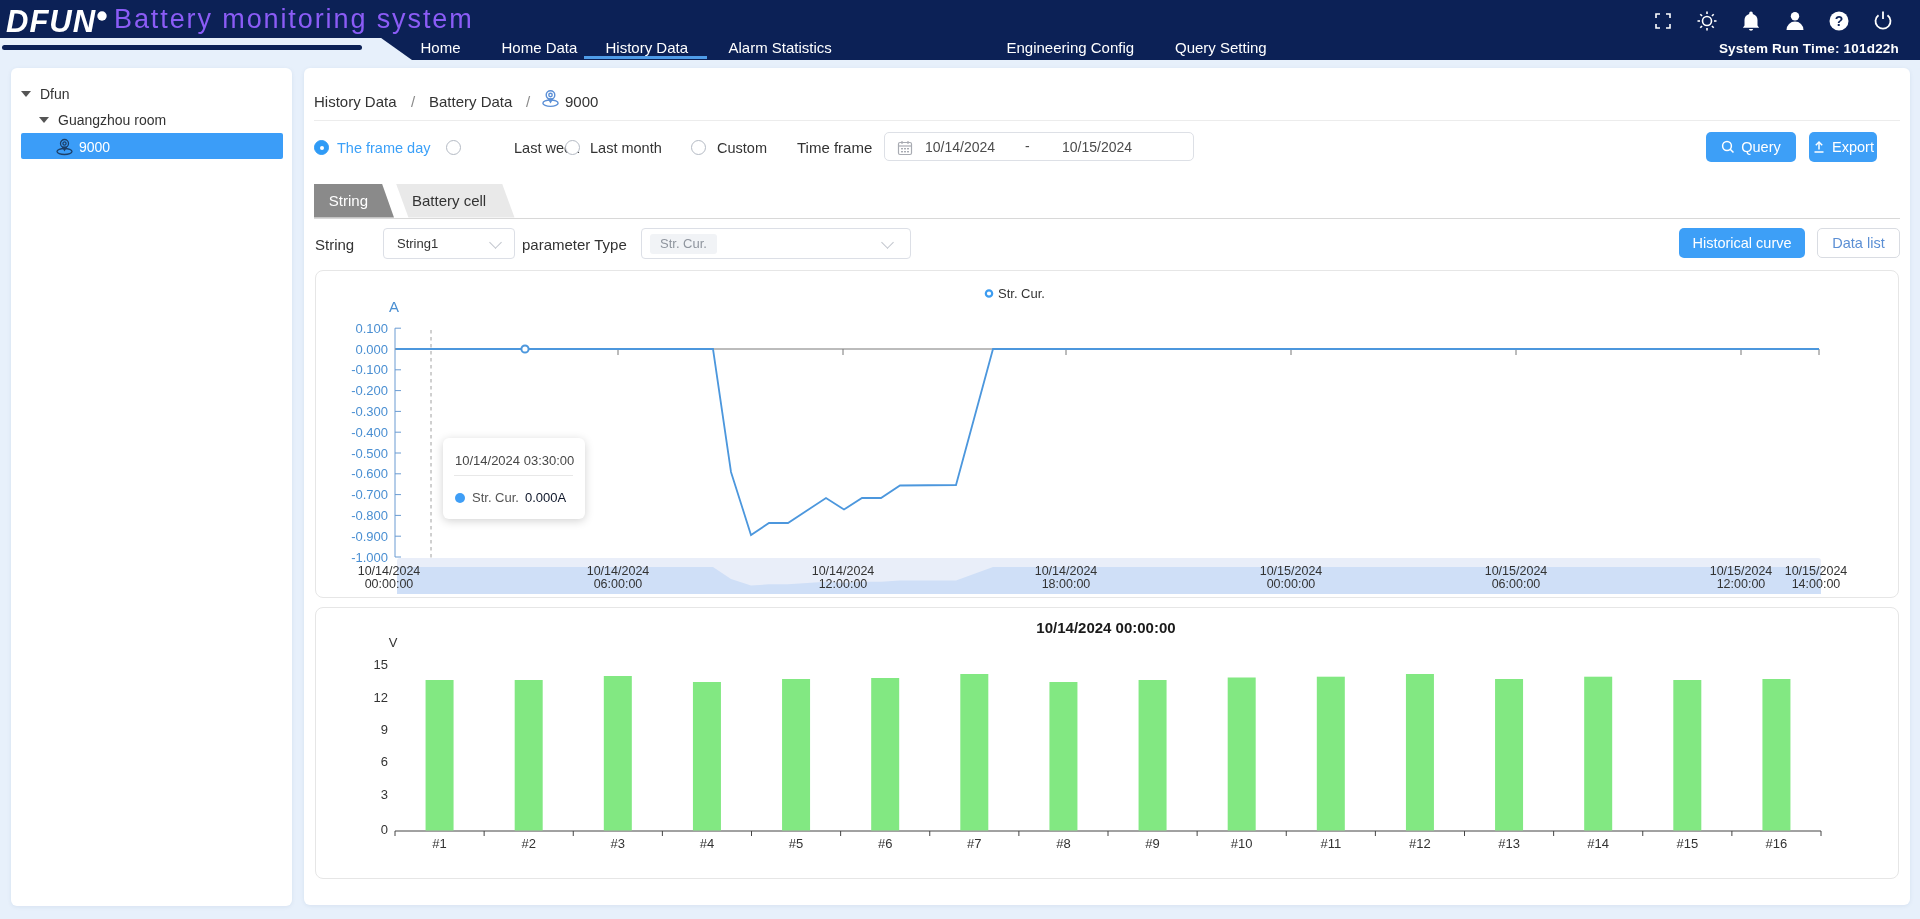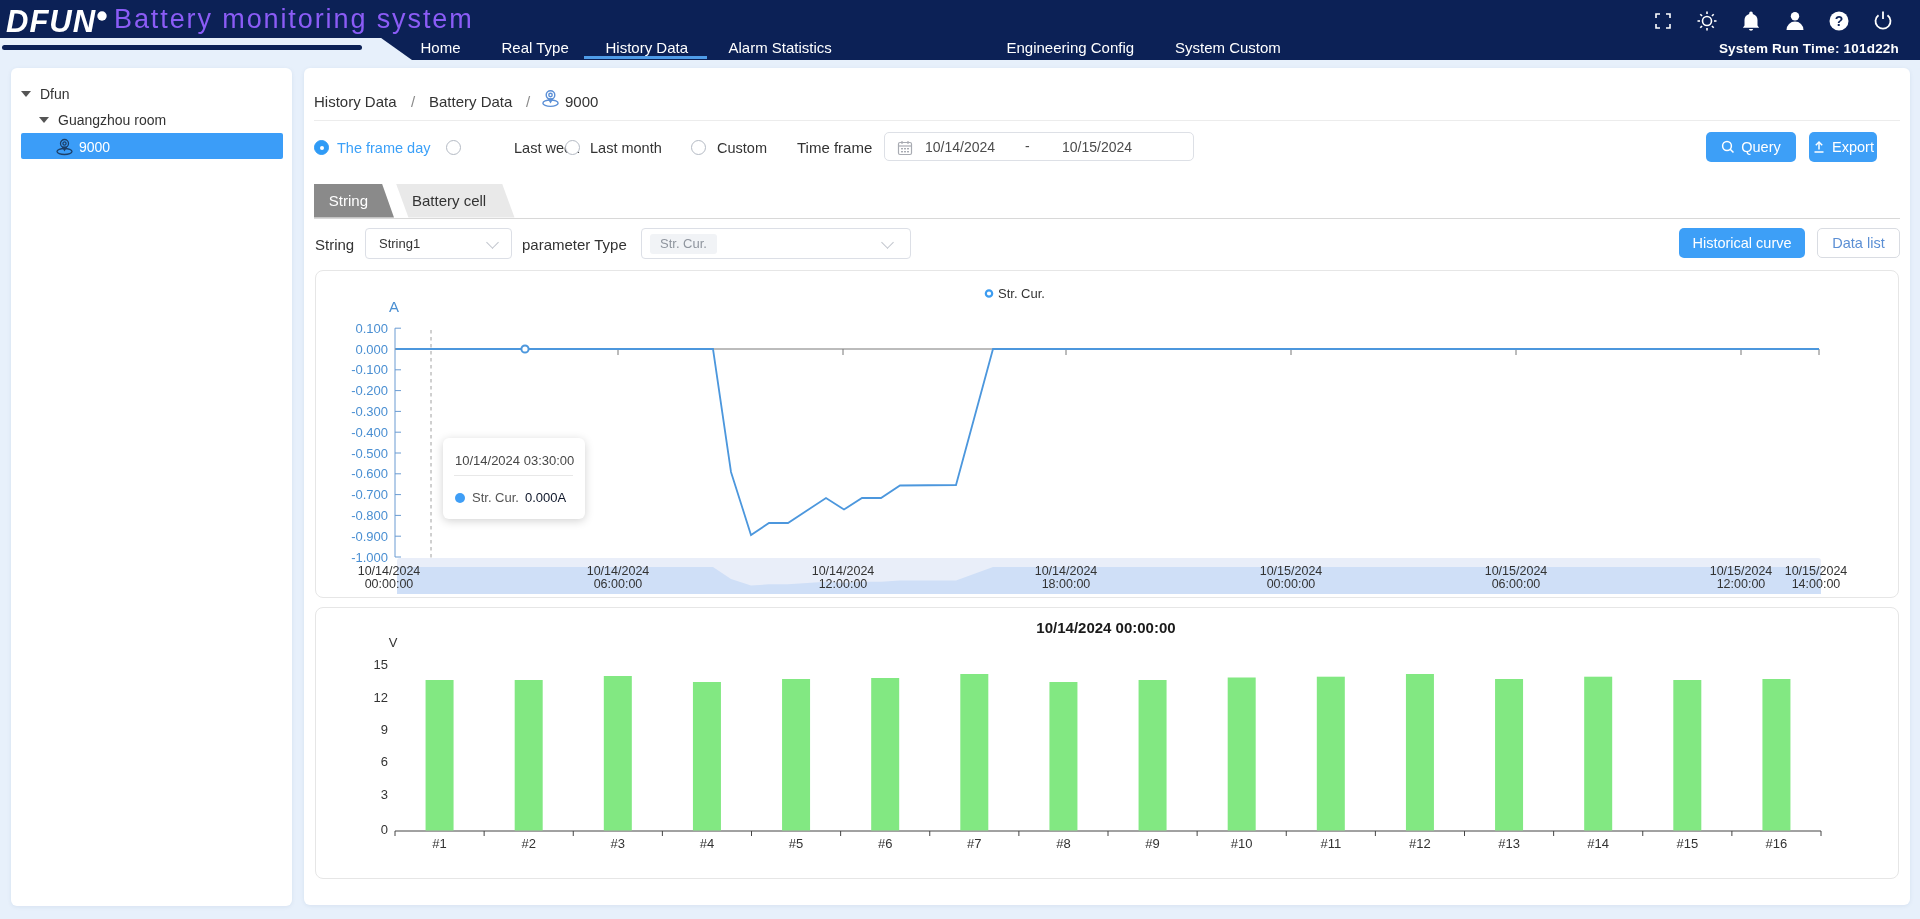--- a/index.html
+++ b/index.html
@@ -111,26 +111,26 @@
         <circle cx="11" cy="11" r="9.5" fill="#fff"></circle>
         <text x="11" y="16" font-size="14" font-weight="bold" fill="#0c2156" text-anchor="middle">?</text>
       </g>
       <g transform="translate(220,0)" stroke="#fff" fill="none" stroke-width="1.8">
         <path d="M6.5 5.2 a7.5 7.5 0 1 0 9 0"></path>
         <line x1="11" y1="1.5" x2="11" y2="9"></line>
       </g>
     </svg>
   <div id="runtime">System Run Time: 101d22h</div>
   <div class="navitem" style="left:420.5px;">Home</div>
-  <div class="navitem" style="left:501.5px;">Real Type</div>
+  <div class="navitem" style="left:501.5px;">Home Data</div>
   <div class="navitem" style="left:605.5px;">History Data</div>
   <div class="navitem" style="left:728.5px;">Alarm Statistics</div>
   <div class="navitem" style="left:872px;margin-top:29px;">Station Config</div>
   <div class="navitem" style="left:1006.5px;">Engineering Config</div>
-  <div class="navitem" style="left:1175px;">System Custom</div>
+  <div class="navitem" style="left:1175px;">Query Setting</div>
   <div id="nav-underline"></div>
 </div>
 
 <div id="sidebar"></div>
   <div class="treerow" style="left:21px; top:86px;"><span class="caret"></span>Dfun</div>
   <div class="treerow" style="left:39px; top:112px;"><span class="caret"></span>Guangzhou room</div>
   <div id="sel9000"></div>
   <div class="treerow" style="left:56px; top:138px; color:#fff;"><svg width="17" height="18" viewBox="0 0 17 18" style="vertical-align:-4px; margin-right:6px;">
       <g fill="none" stroke="#1c3f68" stroke-width="1.3">
         <circle cx="8.5" cy="5.5" r="4"></circle>
@@ -196,21 +196,21 @@
         <path d="M3.8 5.2 L7 2 L10.2 5.2"></path>
         <line x1="2.5" y1="12" x2="11.5" y2="12"></line>
       </g>
     </svg>Export</div>
 
   <div id="tab1">String</div>
   <div id="tab2">Battery cell</div>
   <div id="tab-divider"></div>
 
   <div class="ctl-label" style="left:315px;">String</div>
-  <div class="selbox" style="left:365px; width:147px;">
+  <div class="selbox" style="left:383px; width:132px;">
     <span style="position:absolute; left:13px; top:7px; font-size:13px; color:#333;">String1</span>
     <span class="chev" style="right:14px; top:9px;"></span>
   </div>
   <div class="ctl-label" style="left:522px;">parameter Type</div>
   <div class="selbox" style="left:641px; width:270px;">
     <span style="position:absolute; left:8px; top:5px; height:20px; background:#f1f3f6; border-radius:3px; font-size:13px; color:#8f959e; line-height:20px; padding:0 10px;">Str. Cur.</span>
     <span class="chev" style="right:18px; top:9px;"></span>
   </div>
   <div id="histbtn">Historical curve</div>
   <div id="datalistbtn">Data list</div>

